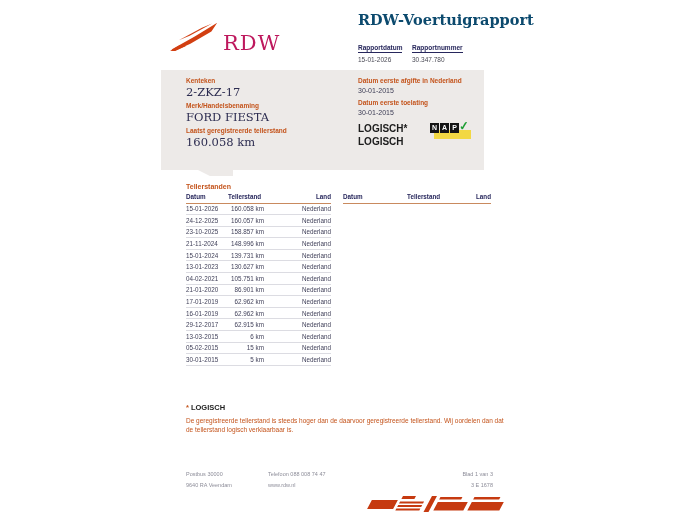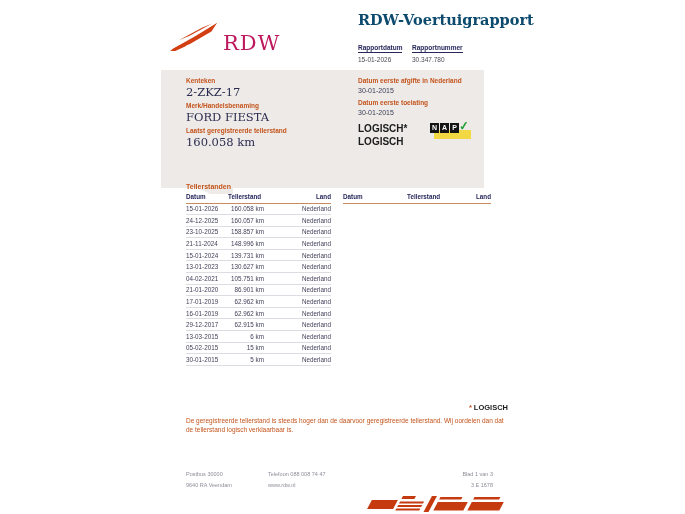--- a/index.html
+++ b/index.html
@@ -13,21 +13,21 @@
              font-size:21px;color:#be185d;letter-spacing:1px;margin-top:15px;}
   .report-title{position:absolute;left:358px;top:11px;font-family:"DejaVu Serif",serif;
                 font-weight:bold;font-size:14.5px;color:#0c4a6e;margin:0;}
   .report-meta{position:absolute;left:358px;top:36px;display:flex;gap:8px;}
   .meta-item{width:46px;}
   .meta-label{display:inline-block;font-size:6.5px;font-weight:bold;color:#27275c;
               border-bottom:1px solid #27275c;padding-bottom:1px;}
   .meta-value{display:block;font-size:6.5px;color:#4a4a55;margin-top:2px;}
 
   
-  .summary{position:absolute;left:161px;top:70px;width:323px;height:118px;background:#edeae8;}
+  .summary{position:absolute;left:161px;top:70px;width:323px;height:100px;background:#edeae8;}
   .summary-tab{position:absolute;left:37px;bottom:-6px;width:35px;height:6px;background:#edeae8;
                clip-path:polygon(0 0,100% 0,100% 100%,34% 100%);}
   .sum-left{position:absolute;left:25px;top:7px;}
   .sum-right{position:absolute;left:197px;top:7px;width:122px;}
   .sum-label{font-size:6.5px;line-height:8px;font-weight:bold;color:#c4541c;margin:0 0 1px 0;}
   .sum-value-lg{font-family:"DejaVu Serif",serif;font-size:11.5px;line-height:13px;
                 color:#2c2c50;margin:0 0 3px 0;}
   .sum-value-lg.gap{}
   .sum-value-sm{font-size:7px;line-height:9px;color:#3c3c55;margin:0 0 4px 0;}
   .sum-value-sm.gap{margin-bottom:5px;}
@@ -50,21 +50,21 @@
   .tbl-left{left:186px;width:145px;}
   .tbl-right{left:343px;width:148px;}
   .tbl th{font-weight:bold;color:#27275c;text-align:left;padding:0 0 2.5px 0;
           border-bottom:1px solid #c98a5e;font-size:6.3px;}
   .tbl th.r{text-align:right;}
   .tbl td{padding:1.8px 0 1.8px 0;line-height:7px;border-bottom:1px solid #dcdce2;}
   .tbl td.r{text-align:right;}
 
   
   .footnote{position:absolute;left:186px;top:403px;width:322px;}
-  .footnote-title{font-size:7.5px;font-weight:bold;color:#1d1d1d;margin:0 0 4px 0;text-align:right;}
+  .footnote-title{font-size:7.5px;font-weight:bold;color:#1d1d1d;margin:0 0 4px 0;}
   .footnote-marker{color:#c4541c;margin-right:2px;}
   .footnote-text{font-size:6.5px;line-height:9px;color:#c4541c;margin:0;}
 
   
   .footer-col{position:absolute;top:469px;font-size:5.5px;line-height:11px;color:#8d8d99;}
   .footer-left{left:186px;} .footer-center{left:268px;}
   .footer-right{left:411px;width:82px;text-align:right;}
 
   
   .bottom-flags{position:absolute;left:366px;top:496px;}

